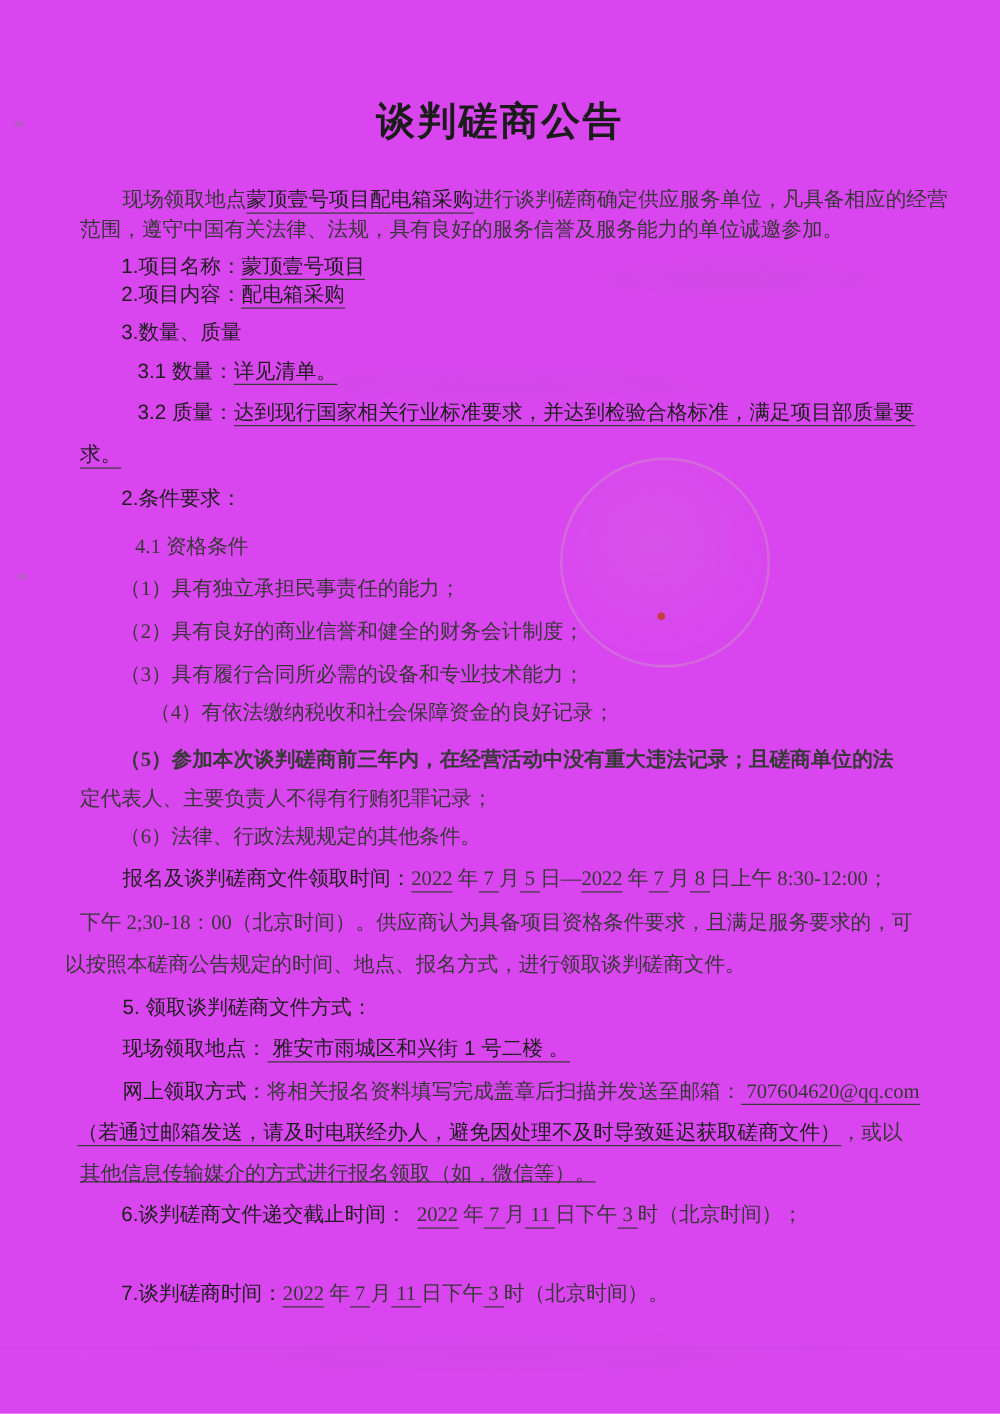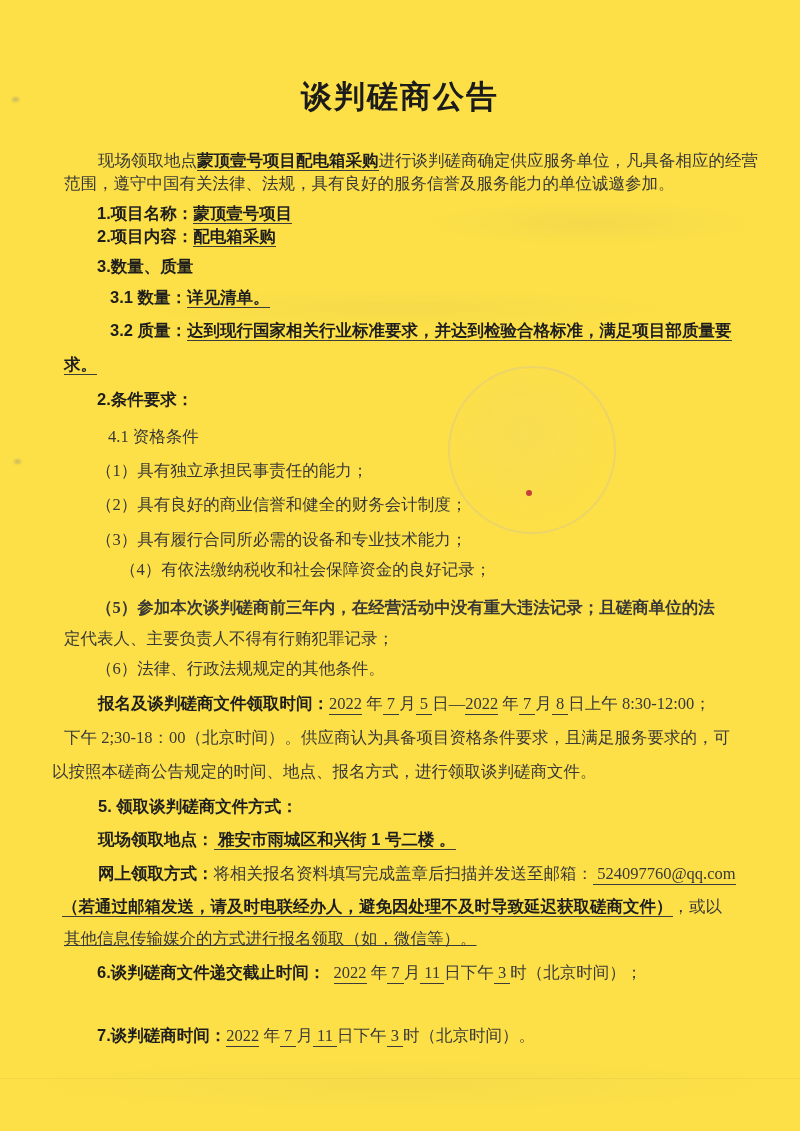--- a/index.html
+++ b/index.html
@@ -1,20 +1,20 @@
 <!DOCTYPE html>
 <html><head>
 <meta charset="utf-8">
 <style>
   html,body{margin:0;padding:0;background:#e9e9e9;}
   .page{
     position:relative;
     width:800px;height:1131px;
     margin:0 auto;
-    background:#fde047;
+    background:#d946ef;
     overflow:hidden;
     font-family:"Liberation Serif","DejaVu Serif",serif;
     color:#333333;
   }
   
   .noise{position:absolute;pointer-events:none;}
   .noise.n1{left:420px;top:200px;width:340px;height:46px;
     background:radial-gradient(ellipse at center,rgba(120,120,120,0.07),rgba(120,120,120,0) 70%);}
   .noise.n2{left:120px;top:288px;width:560px;height:40px;
     background:radial-gradient(ellipse at center,rgba(120,120,120,0.06),rgba(120,120,120,0) 70%);}
@@ -32,21 +32,21 @@
   }
   
   .line{
     position:absolute;
     white-space:pre;
     font-size:16.5px;
     line-height:1.25;
     color:#383838;
   }
   .line .b{
-    font-weight:700;
+    font-weight:400;
     color:#1e1e1e;
     font-family:"Liberation Sans","DejaVu Sans",sans-serif;
   }
   .line .u{border-bottom:1.2px solid #3c3c3c;padding-bottom:1px;}
   
   .stamp-circle{
     position:absolute;border-radius:50%;
     border:2px solid rgba(200,185,175,0.30);
     background:radial-gradient(circle at 45% 40%,rgba(205,195,185,0.10),rgba(205,195,185,0) 70%);
   }
@@ -84,21 +84,21 @@
       <div class="line" style="top: 530px; left: 96px;"><span class="">（3）具有履行合同所必需的设备和专业技术能力；</span></div>
       <div class="line" style="top: 560px; left: 96px; margin-left: 24px;"><span class="">（4）有依法缴纳税收和社会保障资金的良好记录；</span></div>
       <div class="line" style="top: 598px; left: 96px; font-weight: bold;"><span class="">（5）参加本次谈判磋商前三年内，在经营活动中没有重大违法记录；且磋商单位的法</span></div>
       <div class="line" style="top: 629px; left: 64px;"><span class="">定代表人、主要负责人不得有行贿犯罪记录；</span></div>
       <div class="line" style="top: 659px; left: 96px;"><span class="">（6）法律、行政法规规定的其他条件。</span></div>
       <div class="line" style="top: 693px; left: 98px;"><span class="b ">报名及谈判磋商文件领取时间：</span><span class="u">2022</span><span class=""> 年</span><span class="u"> 7 </span><span class="">月</span><span class="u"> 5 </span><span class="">日—</span><span class="u">2022</span><span class=""> 年</span><span class="u"> 7 </span><span class="">月</span><span class="u"> 8 </span><span class="">日上午 8:30-12:00；</span></div>
       <div class="line" style="top: 728px; left: 64px;"><span class="">下午 2;30-18：00（北京时间）。供应商认为具备项目资格条件要求，且满足服务要求的，可</span></div>
       <div class="line" style="top: 762px; left: 52px;"><span class="">以按照本磋商公告规定的时间、地点、报名方式，进行领取谈判磋商文件。</span></div>
       <div class="line" style="top: 796px; left: 98px;"><span class="b ">5. 领取谈判磋商文件方式：</span></div>
       <div class="line" style="top: 829px; left: 98px;"><span class="b ">现场领取地点：</span><span class="b u"> 雅安市雨城区和兴街 1 号二楼 。</span></div>
-      <div class="line" style="top: 863px; left: 98px;"><span class="b ">网上领取方式：</span><span class="">将相关报名资料填写完成盖章后扫描并发送至邮箱：</span><span class="u"> 524097760@qq.com</span></div>
+      <div class="line" style="top: 863px; left: 98px;"><span class="b ">网上领取方式：</span><span class="">将相关报名资料填写完成盖章后扫描并发送至邮箱：</span><span class="u"> 707604620@qq.com</span></div>
       <div class="line" style="top: 896px; left: 62px;"><span class="b u">（若通过邮箱发送，请及时电联经办人，避免因处理不及时导致延迟获取磋商文件）</span><span class="">，或以</span></div>
       <div class="line" style="top: 929px; left: 64px; text-decoration: underline;"><span class="">其他信息传输媒介的方式进行报名领取（如，微信等）。</span></div>
       <div class="line" style="top: 962px; left: 97px;"><span class="b ">6.谈判磋商文件递交截止时间：</span><span class="">  </span><span class="u">2022</span><span class=""> 年</span><span class="u"> 7 </span><span class="">月</span><span class="u"> 11 </span><span class="">日下午</span><span class="u"> 3 </span><span class="">时（北京时间）；</span></div>
       <div class="line" style="top: 997px; left: 97px; margin-top: 28px;"><span class="b ">7.谈判磋商时间：</span><span class="u">2022</span><span class=""> 年</span><span class="u"> 7 </span><span class="">月</span><span class="u"> 11 </span><span class="">日下午</span><span class="u"> 3 </span><span class="">时（北京时间）。</span></div>
     </div>
 <div class="smudge" style="left: 12px; top: 97px;"></div>
     <div class="smudge" style="left: 14px; top: 459px;"></div>
   </div>
 
 </body></html>

